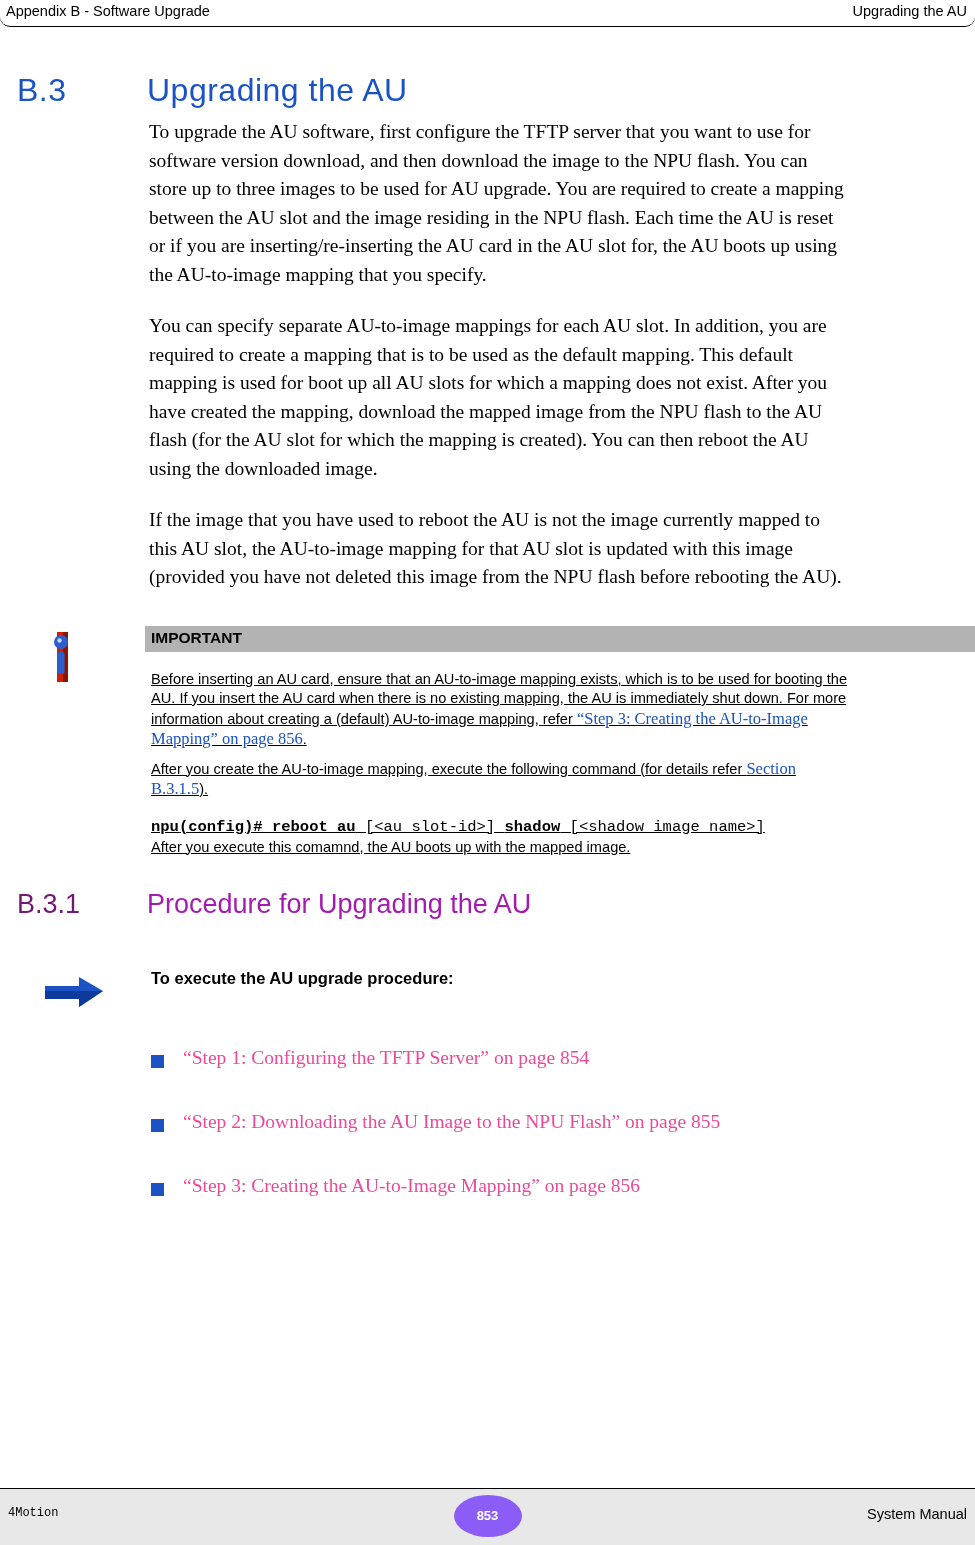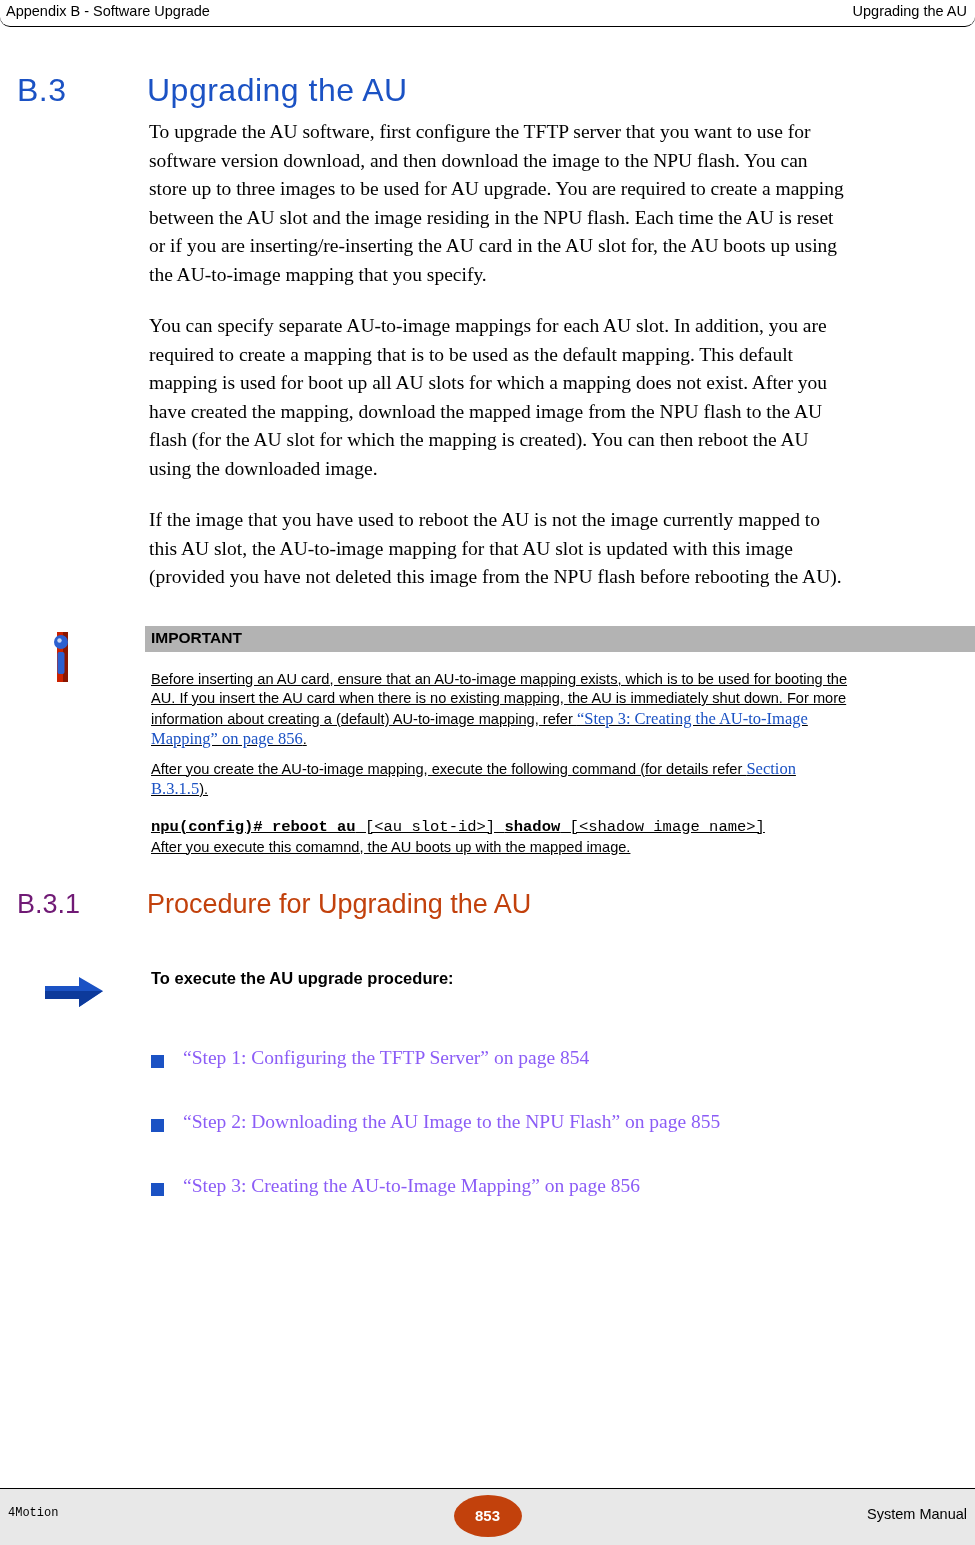--- a/index.html
+++ b/index.html
@@ -155,21 +155,21 @@
     font-family: "Liberation Sans", sans-serif;
     font-size: 27px;
     color: #701a75;
   }
   .h3-title {
     position: absolute;
     left: 138px;
     top: 0;
     font-family: "Liberation Sans", sans-serif;
     font-size: 27px;
-    color: #c2410c;
+    color: #a21caf;
   }
 
   
   .proc-block {
     position: relative;
     margin-top: 38px;
     height: 44px;
   }
   .arrow-icon {
     position: absolute;
@@ -203,21 +203,21 @@
     width: 13px;
     height: 13px;
     background: #1b52c4;
   }
   .bullet-text {
     position: absolute;
     left: 32px;
     top: -2px;
     font-family: "Liberation Serif", serif;
     font-size: 19.5px;
-    color: #8b5cf6;
+    color: #ec4899;
   }
 
   
   .page-footer {
     position: absolute;
     left: 0;
     bottom: 0;
     width: 975px;
     height: 56px;
     background: #e8e8e8;
@@ -239,25 +239,25 @@
     font-size: 14.5px;
     color: #000;
   }
   .footer-page {
     position: absolute;
     left: 50%;
     transform: translateX(-50%);
     top: 6px;
     width: 68px;
     height: 42px;
-    background: #c2410c;
+    background: #8b5cf6;
     border-radius: 50%;
     color: #ffffff;
     font-family: "Liberation Sans", sans-serif;
-    font-size: 15px;
+    font-size: 13px;
     font-weight: bold;
     text-align: center;
     line-height: 42px;
   }
 </style>
 </head>
 <body>
 
 <div class="page-header">
   <div class="hdr-left">Appendix B - Software Upgrade</div>

